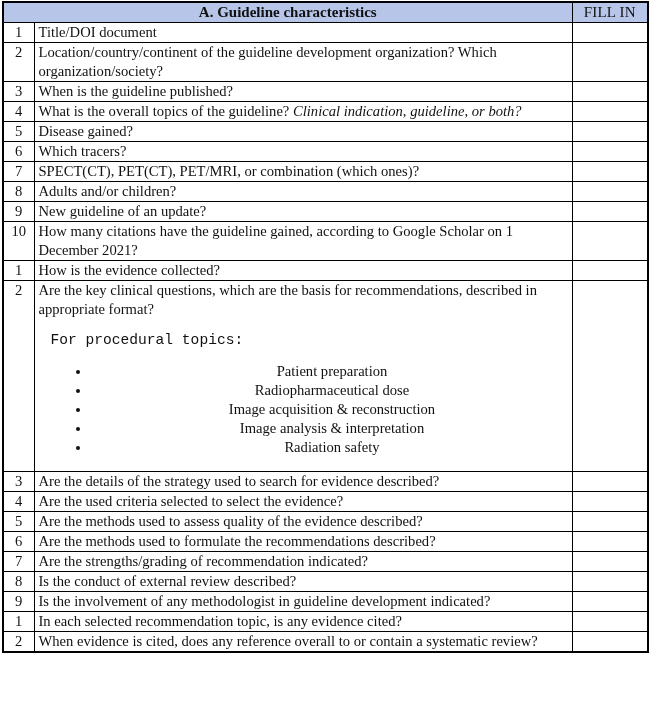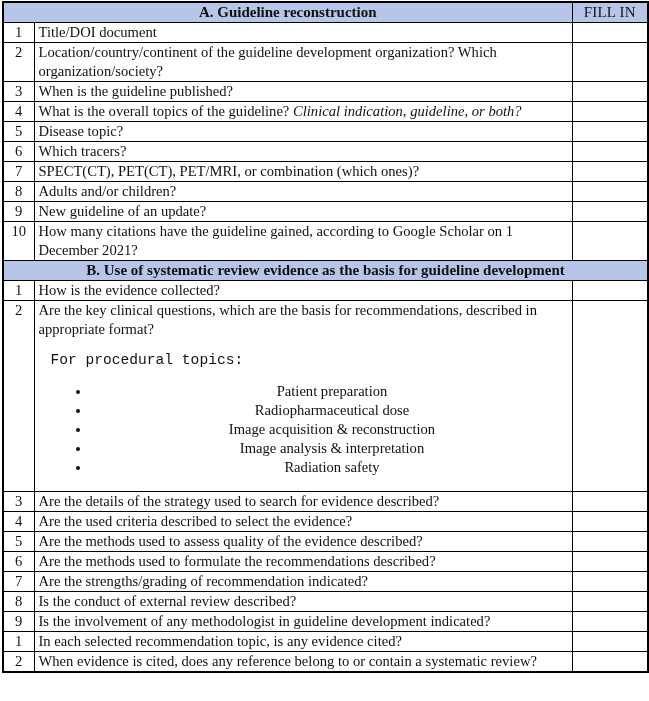--- a/index.html
+++ b/index.html
@@ -69,21 +69,21 @@
 <body>
 
 <table class="checklist">
   <colgroup>
     <col class="c-num">
     <col class="c-q">
     <col class="c-fill">
   </colgroup>
   <tbody id="checklist-body">
       <tr class="section-row">
-        <td class="section-title" colspan="2">A. Guideline reconstruction</td>
+        <td class="section-title" colspan="2">A. Guideline characteristics</td>
         <td class="fill-head">FILL IN</td>
       </tr>
       <tr>
         <td class="num">1</td>
         <td class="question"><span>Title/DOI document</span></td>
         <td class="fill">&nbsp;</td>
       </tr>
       <tr>
         <td class="num">2</td>
         <td class="question"><span>Location/country/continent of the guideline development organization? Which organization/society?</span></td>
@@ -94,21 +94,21 @@
         <td class="question"><span>When is the guideline published?</span></td>
         <td class="fill">&nbsp;</td>
       </tr>
       <tr>
         <td class="num">4</td>
         <td class="question"><span>What is the overall topics of the guideline? </span><i>Clinical indication, guideline, or both?</i></td>
         <td class="fill">&nbsp;</td>
       </tr>
       <tr>
         <td class="num">5</td>
-        <td class="question"><span>Disease topic?</span></td>
+        <td class="question"><span>Disease gained?</span></td>
         <td class="fill">&nbsp;</td>
       </tr>
       <tr>
         <td class="num">6</td>
         <td class="question"><span>Which tracers?</span></td>
         <td class="fill">&nbsp;</td>
       </tr>
       <tr>
         <td class="num">7</td>
         <td class="question"><span>SPECT(CT), PET(CT), PET/MRI, or combination (which ones)?</span></td>
@@ -122,23 +122,20 @@
       <tr>
         <td class="num">9</td>
         <td class="question"><span>New guideline of an update?</span></td>
         <td class="fill">&nbsp;</td>
       </tr>
       <tr>
         <td class="num">10</td>
         <td class="question"><span>How many citations have the guideline gained, according to Google Scholar on 1 December 2021?</span></td>
         <td class="fill">&nbsp;</td>
       </tr>
-      <tr class="section-row">
-        <td class="section-title" colspan="3">B. Use of systematic review evidence as the basis for guideline development</td>
-      </tr>
       <tr>
         <td class="num">1</td>
         <td class="question"><span>How is the evidence collected?</span></td>
         <td class="fill">&nbsp;</td>
       </tr>
       <tr>
         <td class="num">2</td>
         <td class="question"><span>Are the key clinical questions, which are the basis for recommendations, described in appropriate format?</span><div class="subtext">For procedural topics:</div><ul class="bullets">
             <li>Patient preparation</li>
             <li>Radiopharmaceutical dose</li>
@@ -148,21 +145,21 @@
           </ul></td>
         <td class="fill">&nbsp;</td>
       </tr>
       <tr>
         <td class="num">3</td>
         <td class="question"><span>Are the details of the strategy used to search for evidence described?</span></td>
         <td class="fill">&nbsp;</td>
       </tr>
       <tr>
         <td class="num">4</td>
-        <td class="question"><span>Are the used criteria described to select the evidence?</span></td>
+        <td class="question"><span>Are the used criteria selected to select the evidence?</span></td>
         <td class="fill">&nbsp;</td>
       </tr>
       <tr>
         <td class="num">5</td>
         <td class="question"><span>Are the methods used to assess quality of the evidence described?</span></td>
         <td class="fill">&nbsp;</td>
       </tr>
       <tr>
         <td class="num">6</td>
         <td class="question"><span>Are the methods used to formulate the recommendations described?</span></td>
@@ -183,17 +180,17 @@
         <td class="question"><span>Is the involvement of any methodologist in guideline development indicated?</span></td>
         <td class="fill">&nbsp;</td>
       </tr>
       <tr>
         <td class="num">1</td>
         <td class="question"><span>In each selected recommendation topic, is any evidence cited?</span></td>
         <td class="fill">&nbsp;</td>
       </tr>
       <tr>
         <td class="num">2</td>
-        <td class="question"><span>When evidence is cited, does any reference belong to or contain a systematic review?</span></td>
+        <td class="question"><span>When evidence is cited, does any reference overall to or contain a systematic review?</span></td>
         <td class="fill">&nbsp;</td>
       </tr>
     </tbody>
 </table>
 
 </body></html>

